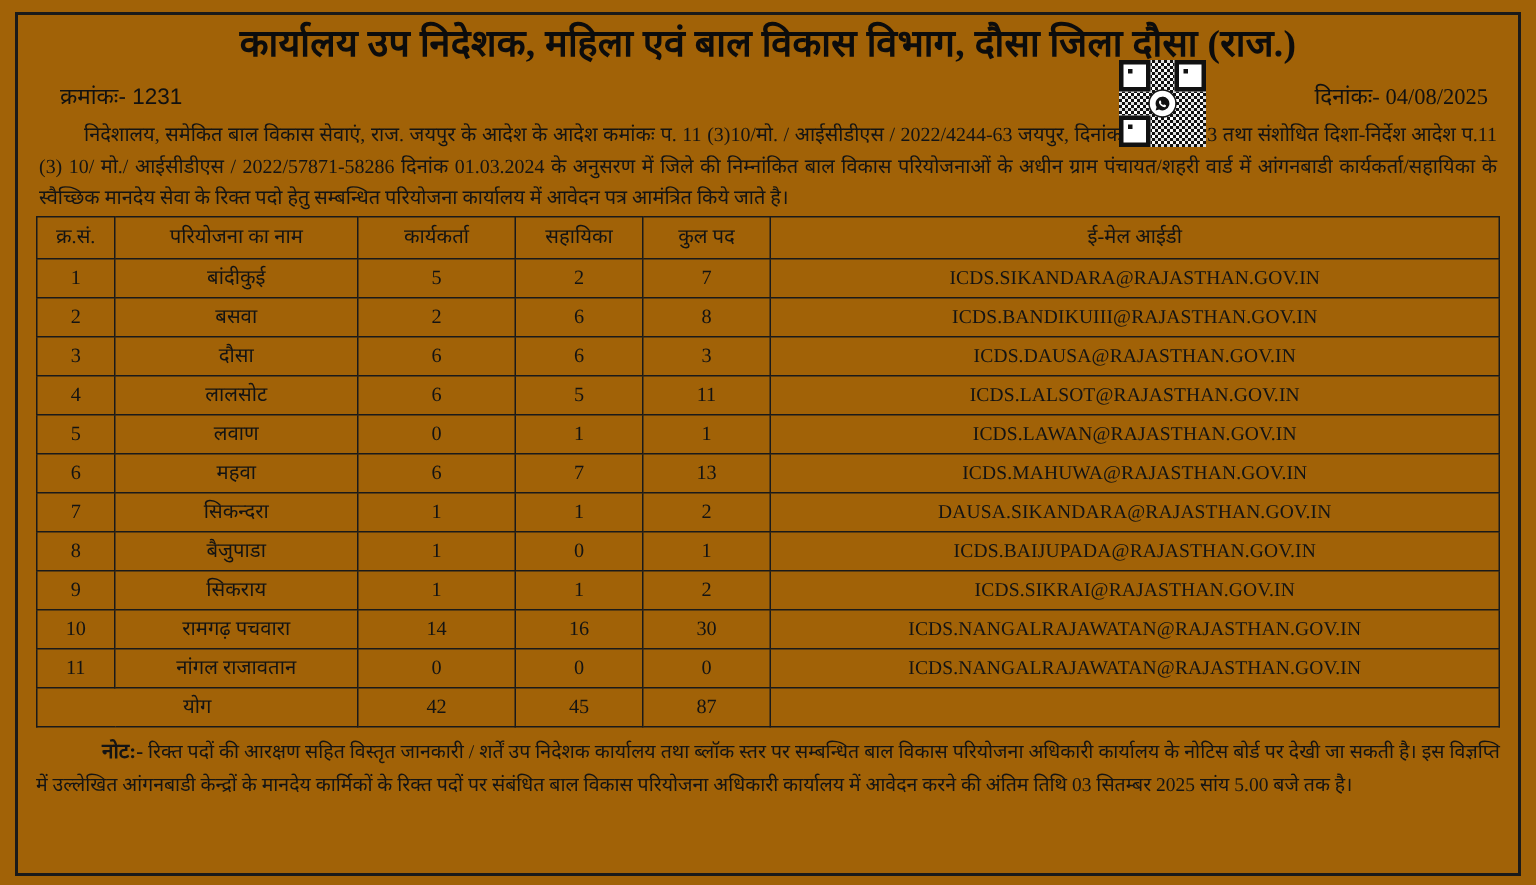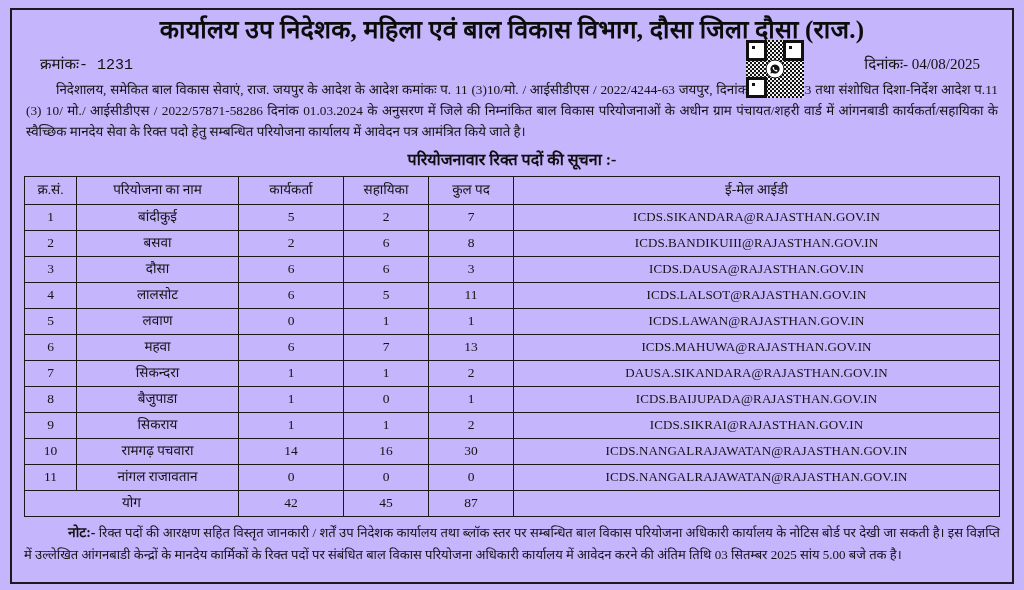--- a/index.html
+++ b/index.html
@@ -11,21 +11,21 @@
     width: 1024px;
     height: 590px;
     font-family: "Liberation Sans", sans-serif;
     color: #111111;
     overflow: hidden;
   }
   .page {
     position: relative;
     width: 1024px;
     height: 590px;
-    background: #c4b5fd;
+    background: #a16207;
     box-sizing: border-box;
     padding: 8px 10px 6px 10px;
   }
   .outer-frame {
     position: absolute;
     left: 10px;
     top: 8px;
     right: 10px;
     bottom: 6px;
     border: 2px solid #1a1a1a;
@@ -50,27 +50,27 @@
   }
   .meta-row {
     position: relative;
     height: 30px;
     margin-top: 4px;
   }
   .kramank {
     position: absolute;
     left: 16px;
     top: 4px;
-    font-family: Liberation Mono, monospace;
+    font-family: Liberation Sans, sans-serif;
     font-size: 15px;
     color: #111;
   }
   .dinank {
     position: absolute;
-    right: 20px;
+    right: 8px;
     top: 4px;
     font-family: "Liberation Serif", serif;
     font-size: 15px;
     color: #111;
   }
   .qr-wrap {
     position: absolute;
     right: 196px;
     top: -9px;
     width: 58px;
@@ -225,21 +225,20 @@
           </span>
         </div>
       </div>
 
       <div class="dinank">दिनांकः- 04/08/2025</div>
     </div>
 
 
     <p class="para"><span class="indent"></span><span>निदेशालय, समेकित बाल विकास सेवाएं, राज. जयपुर के आदेश के आदेश कमांकः प. 11 (3)10/मो. / आईसीडीएस / 2022/4244-63 जयपुर, दिनांक 12.01.2023 तथा संशोधित दिशा-निर्देश आदेश प.11 (3) 10/ मो./ आईसीडीएस / 2022/57871-58286 दिनांक 01.03.2024 के अनुसरण में जिले की निम्नांकित बाल विकास परियोजनाओं के अधीन ग्राम पंचायत/शहरी वार्ड में आंगनबाडी कार्यकर्ता/सहायिका के स्वैच्छिक मानदेय सेवा के रिक्त पदो हेतु सम्बन्धित परियोजना कार्यालय में आवेदन पत्र आमंत्रित किये जाते है।</span></p>
 
-    <div class="subhead">परियोजनावार रिक्त पदों की सूचना :-</div>
 
     <table class="vac">
       <colgroup>
         <col class="c-sn">
           <col class="c-name">
           <col class="c-worker">
           <col class="c-helper">
           <col class="c-total">
           <col class="c-email">
       </colgroup>

